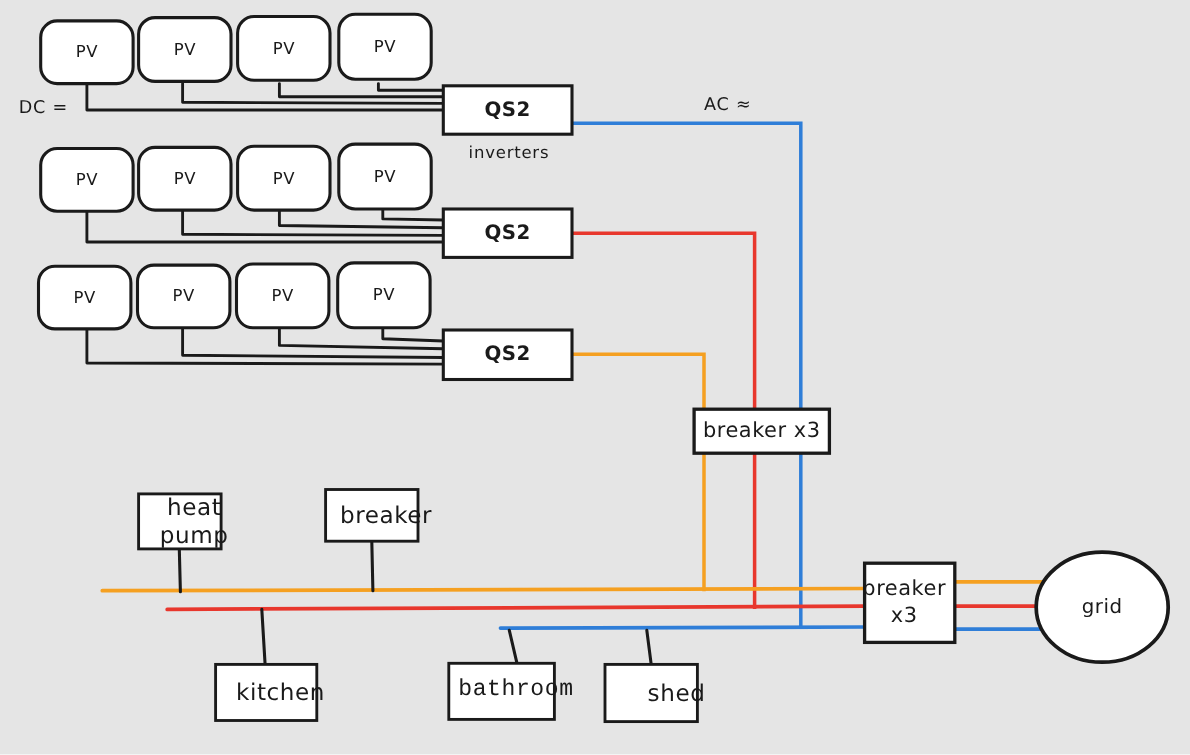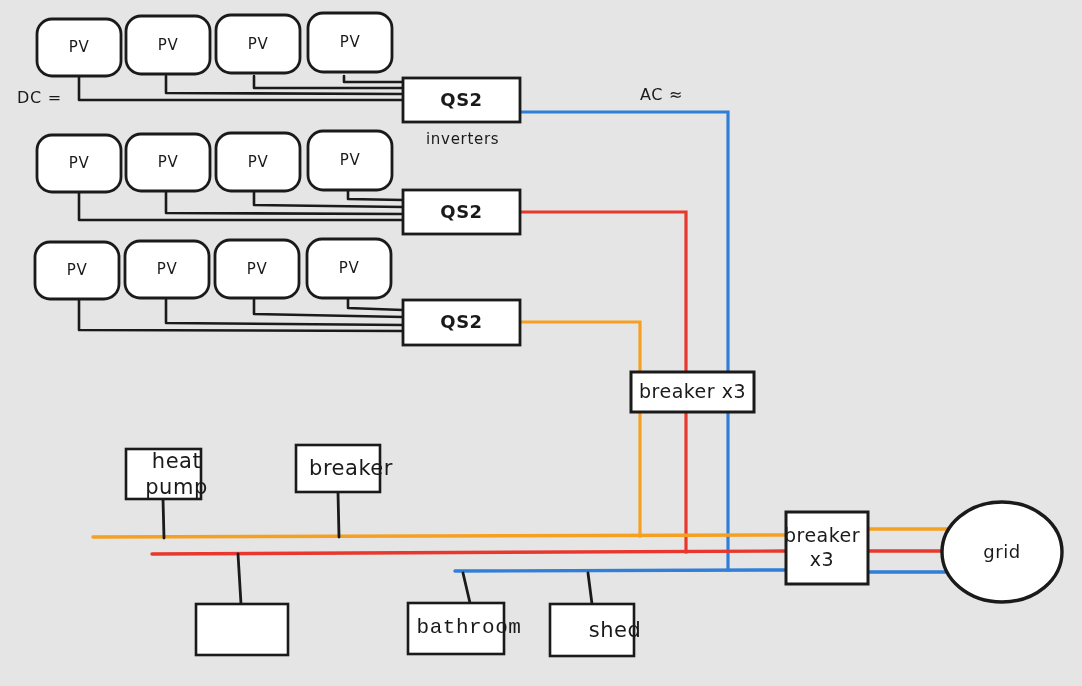--- a/index.html
+++ b/index.html
@@ -161,20 +161,21 @@
 
   <div class="node-label brk-label" style="left:631px; top:372px; width:123px; height:40px;">breaker x3</div>
   <div class="node-label brk-label" style="left:786px; top:512px; width:72px;  height:72px;">breaker
 x3</div>
 
   <div class="node-label grid-label" style="left:942px; top:502px; width:120px; height:100px;">grid</div>
 
   <div class="node-label load-label" style="left:126px; top:449px; width:75px; height:50px;">heat
 pump</div>
   <div class="node-label load-label" style="left:296px; top:445px; width:84px; height:47px;">breaker</div>
+  <div class="node-label load-label" style="left:196px; top:604px; width:92px; height:51px;">kitchen</div>
   <div class="node-label load-label" style="left:408px; top:603px; width:96px; height:51px;font-family:Liberation Mono, monospace;">bathroom</div>
   <div class="node-label load-label" style="left:550px; top:604px; width:104px; height:52px;">shed</div>
 
   <div class="free-label tag-label" style="left:17px;  top:88px;">DC =</div>
   <div class="free-label tag-label" style="left:628px; top:85px;margin-left:12px;">AC ≈</div>
   <div class="free-label cap-label" style="left:426px; top:130px;">inverters</div>
 
 </div>
 
 </body></html>

